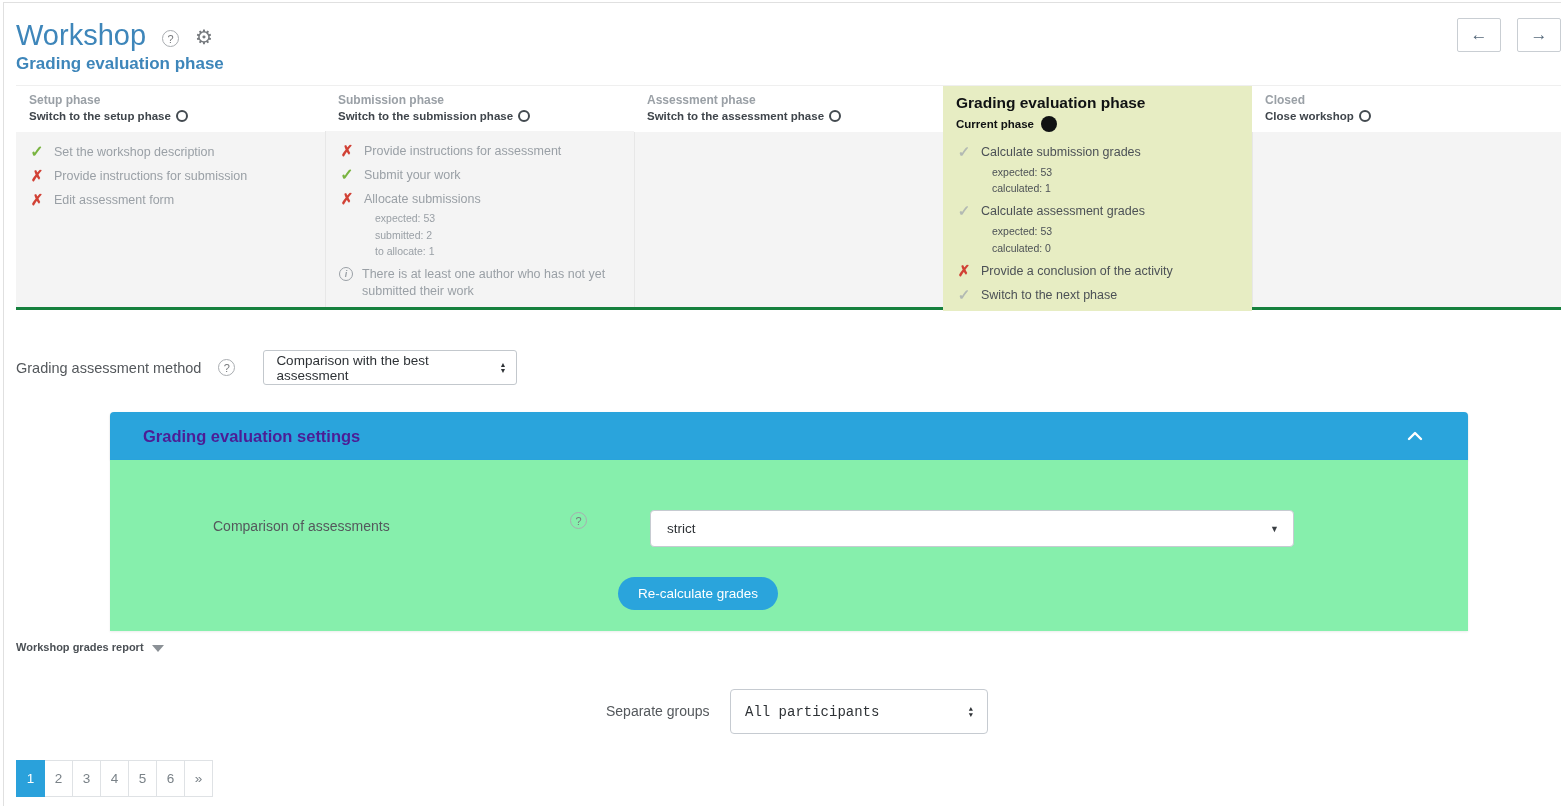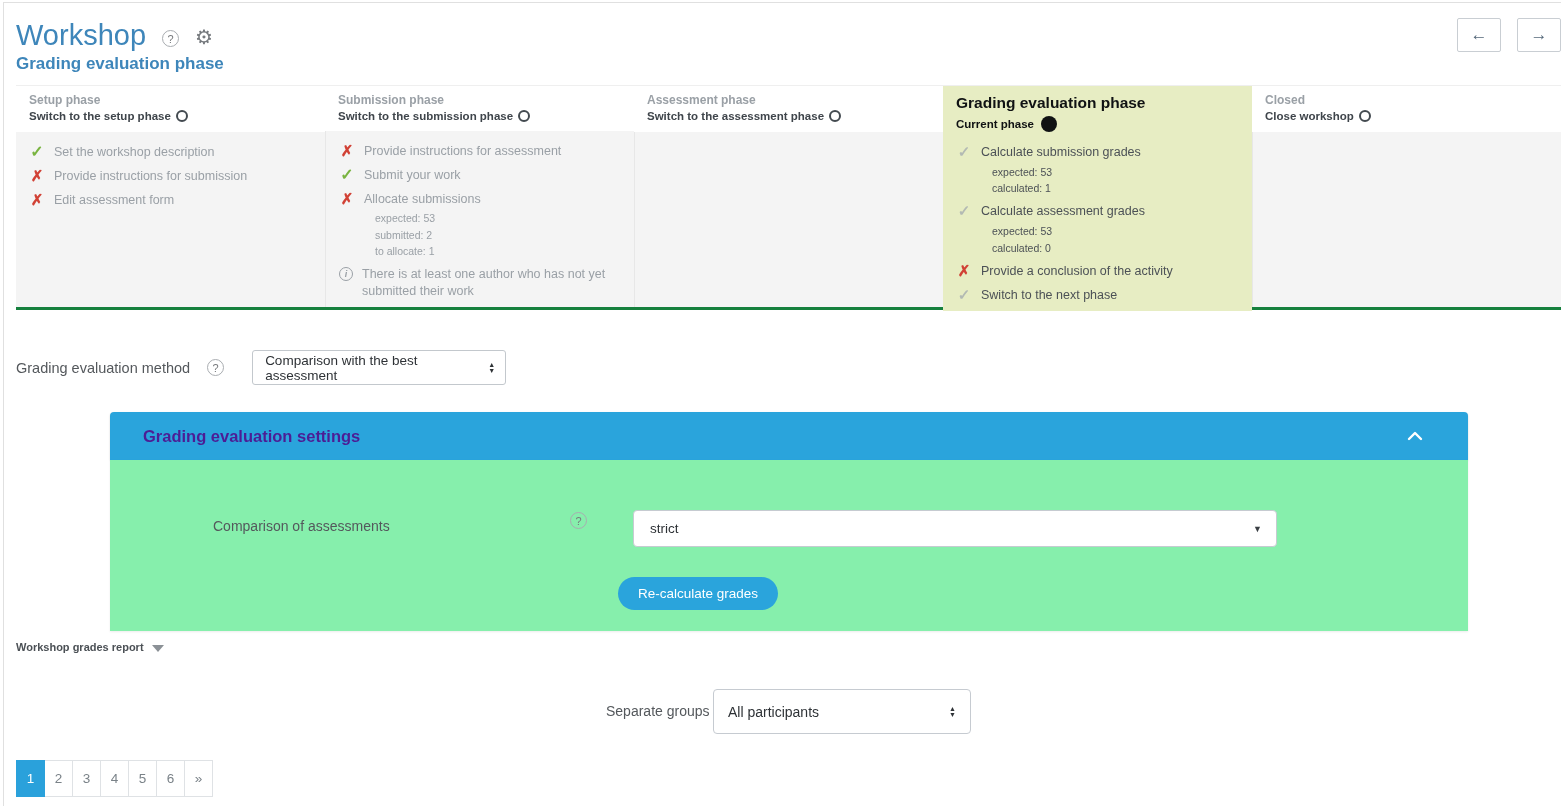--- a/index.html
+++ b/index.html
@@ -40,21 +40,21 @@
   .icon-fail { color:#d14135; font-weight:bold; font-size:15px; }
   .icon-pending { color:#b3bab3; font-weight:bold; font-size:15px; }
   .icon-info { width:14px; height:14px; border:1px solid #9aa0a6; border-radius:50%; font-size:9px; font-style:italic; font-weight:bold; display:flex; align-items:center; justify-content:center; color:#9aa0a6; margin-top:1px; }
   .task-details { margin:-4px 0 7px 36px; font-size:10.5px; color:#9aa0a6; line-height:1.55; }
   .phase-col.current .task-details { color:#4c5156; }
 
   
   .method-row { position:absolute; left:16px; top:350px; display:flex; align-items:center; }
   .field-label { font-size:14.5px; color:#54585c; }
   .method-row .help-circle { margin:0 0 0 17px; }
-  .select-box { background:#fff; border:1px solid #c3c8cd; border-radius:3px; display:flex; align-items:center; justify-content:space-between; color:#2e3236; cursor:pointer; }
+  .select-box { background:#fff; border:1px solid #c3c8cd; border-radius:3px; display:flex; align-items:center; justify-content:space-between; color:#2e3236; cursor:pointer;margin-left:17px; }
   .method-select { width:254px; height:35px; margin-left:28px; padding:0 10px 0 12px; font-size:13.5px; }
   .updown { display:flex; flex-direction:column; align-items:center; color:#2e3236; }
   .updown span { font-size:7px; line-height:6px; }
 
   
   .panel { position:absolute; left:110px; top:412px; width:1358px; }
   .panel-head { height:48px; background:#2aa4dc; border-radius:4px 4px 0 0; display:flex; align-items:center; justify-content:space-between; padding:0 45px 0 33px; box-shadow:0 1px 2px rgba(0,0,0,.18); }
   .panel-title { color:#4c1d95; font-size:16.5px; font-weight:bold; }
   .chevron-up { cursor:pointer; display:flex; }
   .panel-body { position:relative; height:171px; background:#86efac; box-shadow:0 1px 2px rgba(0,0,0,.08); }
@@ -62,21 +62,21 @@
   .cmp-help { position:absolute; left:460px; top:52px; }
   .cmp-select { position:absolute; left:523px; top:50px; width:644px; height:37px; border-radius:4px; border-color:#c6cbd1; padding:0 14px 0 16px; font-size:13.5px; }
   .drop-arrow { font-size:9px; color:#3a3f44; }
   .recalc-btn { position:absolute; left:508px; top:117px; width:160px; height:33px; background:#2aa4dc; border:none; border-radius:17px; color:#fff; font-size:13.5px; font-family:"Liberation Sans", sans-serif; display:flex; align-items:center; justify-content:center; cursor:pointer; }
 
   
   .report-title { position:absolute; left:16px; top:641px; font-size:11px; font-weight:bold; color:#4b5055; display:flex; align-items:center; gap:8px; cursor:pointer; }
   .caret-down { width:0; height:0; border-left:6px solid transparent; border-right:6px solid transparent; border-top:7px solid #8b9196; margin-top:3px; }
 
   .groups-label { position:absolute; left:606px; top:703px; font-size:14px; color:#54585c; }
-  .groups-select { position:absolute; left:713px; top:689px; width:258px; height:45px; border-radius:4px; border-color:#c6cbd1; padding:0 14px 0 14px; font-size:14px; }
+  .groups-select { position:absolute; left:713px; top:689px; width:258px; height:45px; border-radius:4px; border-color:#c6cbd1; padding:0 14px 0 14px; font-size:14px;font-family:Liberation Mono, monospace; }
 
   
   .pagination { position:absolute; left:16px; top:760px; display:flex; }
   .page-item { min-width:28px; height:37px; background:#fff; border:1px solid #dfe2e5; border-left:none; display:flex; align-items:center; justify-content:center; font-size:13.5px; color:#7a8288; cursor:pointer; padding:0 2px; }
   .page-item:first-child { border-left:1px solid #dfe2e5; }
   .page-item.active { background:#2aa1db; border-color:#2aa1db; color:#fff; min-width:29px; }
 </style>
 </head>
 <body>
 
@@ -203,21 +203,21 @@
           <div class="phase-action">
             <span>Close workshop</span>
             <span class="radio-circle"></span>
           </div>
         </div>
         <div class="phase-body"></div>
       </div>
     </div>
 
   <div class="method-row">
-    <span class="field-label">Grading evaluation method</span>
+    <span class="field-label">Grading assessment method</span>
     <span class="help-circle" style="margin-top:0;">?</span>
     <div class="select-box method-select">
       <span>Comparison with the best assessment</span>
       <span class="updown">
         <span>▲</span>
           <span>▼</span>
       </span>
     </div>
   </div>
 

